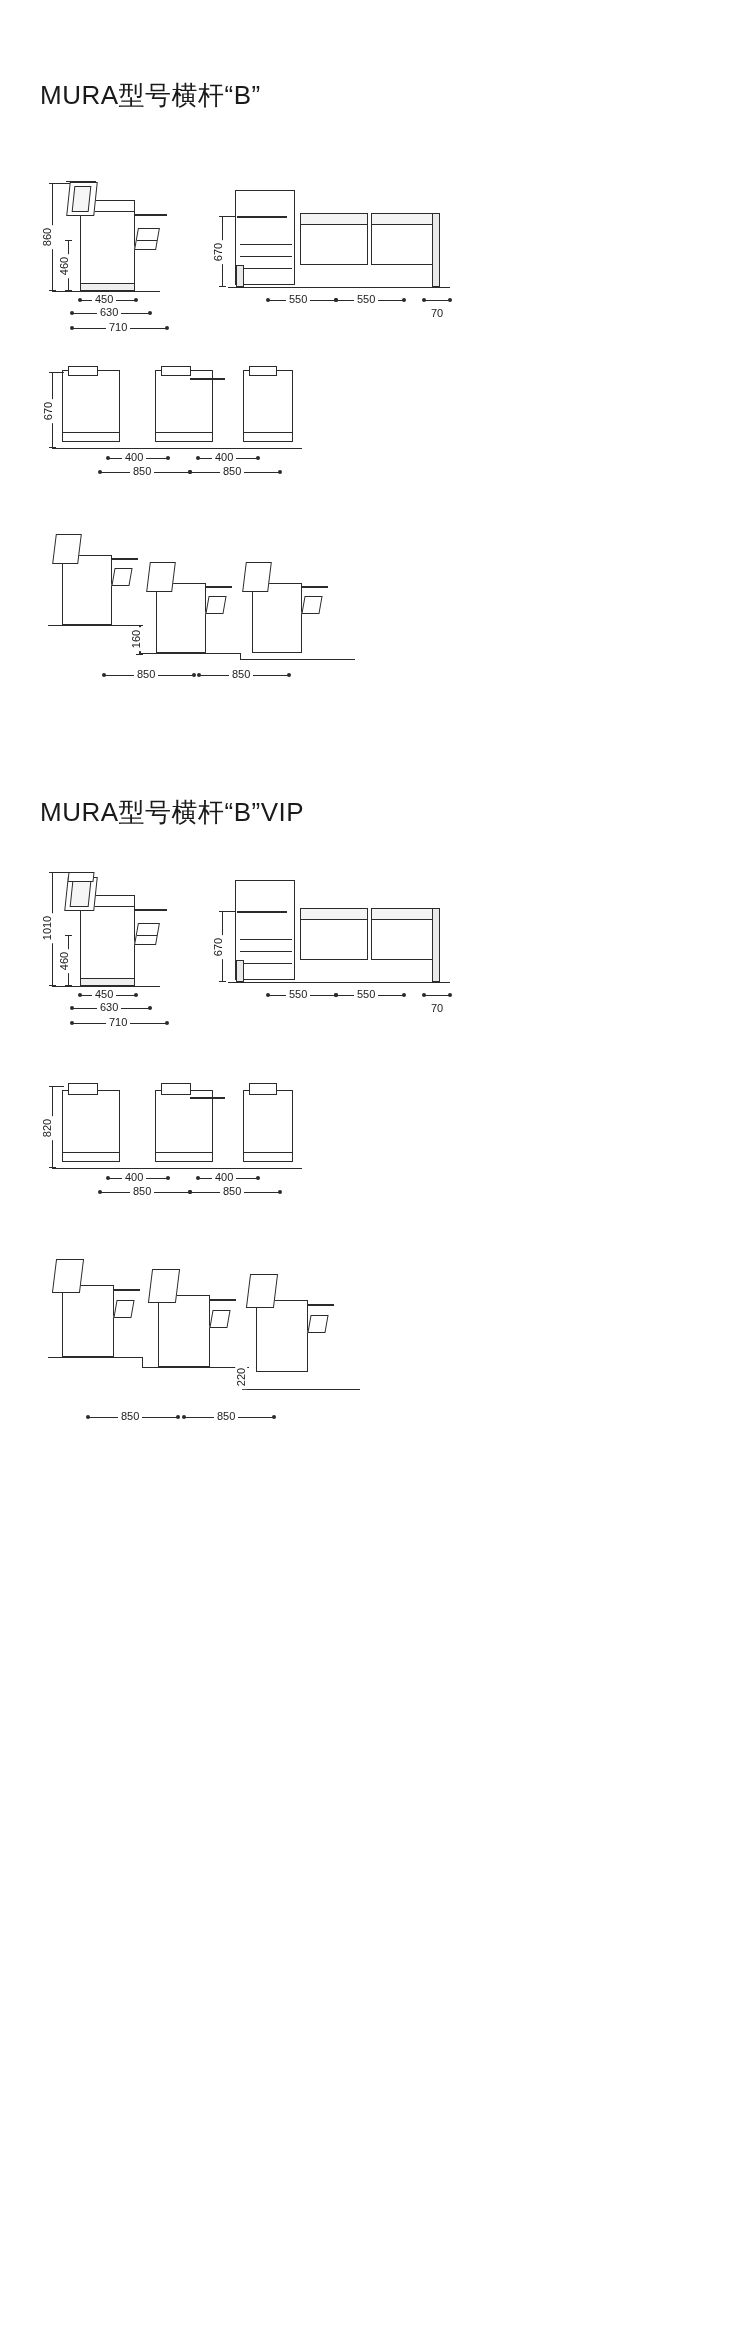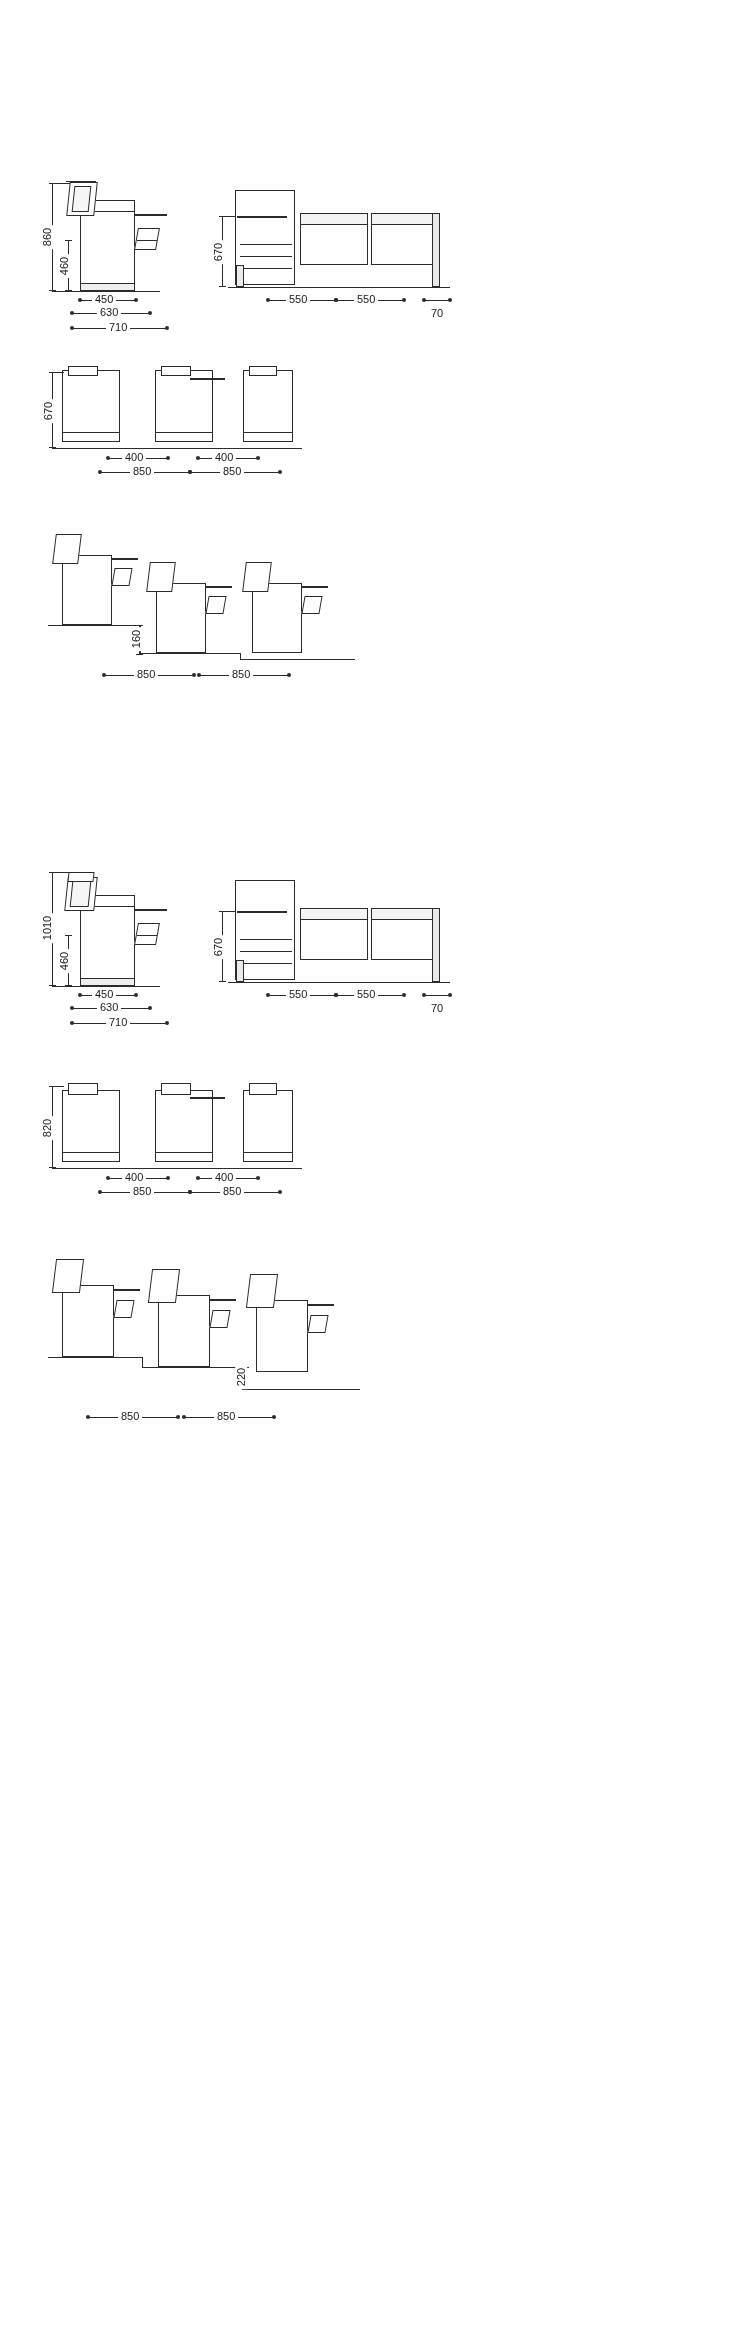--- a/index.html
+++ b/index.html
@@ -45,20 +45,21 @@
   .exth { position:absolute; background:#2b2b2b; height:1px; }
 
   
   .armrest { position:absolute; background:#2b2b2b; height:2px; }
 </style>
 </head>
 <body>
 
 <div class="sheet">
 
+  <div class="section-title" style="left:40px; top:78px;">MURA型号横杆“B”</div>
 
   <div>
 
     <div class="outline" style="left:80px; top:210px; width:55px; height:80px;"></div>
     <div class="outline" style="left:80px; top:200px; width:55px; height:12px;"></div>
 
     <div class="outline" style="left:68px; top:182px; width:28px; height:34px; transform:skewX(-6deg);"></div>
     <div class="outline" style="left:73px; top:186px; width:17px; height:26px; transform:skewX(-6deg); background:#f6f6f6;"></div>
 
     <div class="ln hl" style="left:66px; top:181px; width:30px;"></div>
@@ -241,20 +242,21 @@
       <div class="dimtxt" style="left:30px; top:-7px;">850</div>
     </div>
     <div class="dim" style="left:199px; top:675px; width:90px;">
       <div class="bar h"></div>
       <div class="dot" style="left:-2px; top:-2px;"></div>
       <div class="dot" style="left:88px; top:-2px;"></div>
       <div class="dimtxt" style="left:30px; top:-7px;">850</div>
     </div>
   </div>
 
+  <div class="section-title" style="left:40px; top:795px;">MURA型号横杆“B”VIP</div>
 
   <div>
     <div class="outline" style="left:80px; top:905px; width:55px; height:80px;"></div>
     <div class="outline" style="left:80px; top:895px; width:55px; height:12px;"></div>
     <div class="outline" style="left:66px; top:877px; width:30px; height:34px; transform:skewX(-6deg);"></div>
     <div class="outline" style="left:71px; top:881px; width:19px; height:26px; transform:skewX(-6deg); background:#f6f6f6;"></div>
     <div class="outline" style="left:68px; top:872px; width:26px; height:10px; transform:skewX(-6deg);"></div>
     <div class="armrest" style="left:135px; top:909px; width:32px;"></div>
     <div class="outline" style="left:136px; top:923px; width:22px; height:22px; transform:skewX(-10deg);"></div>
     <div class="ln hl" style="left:137px; top:935px; width:20px;"></div>

